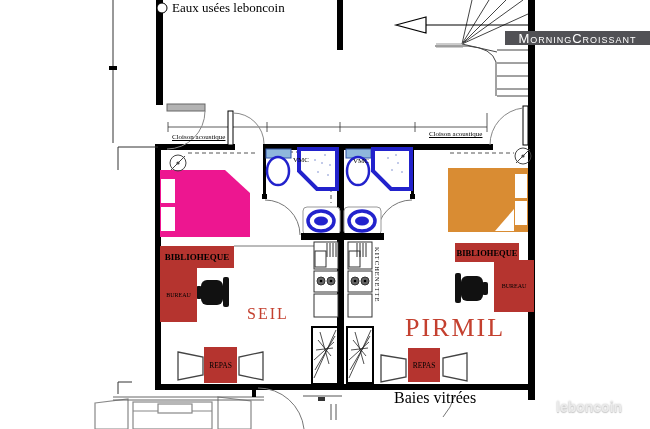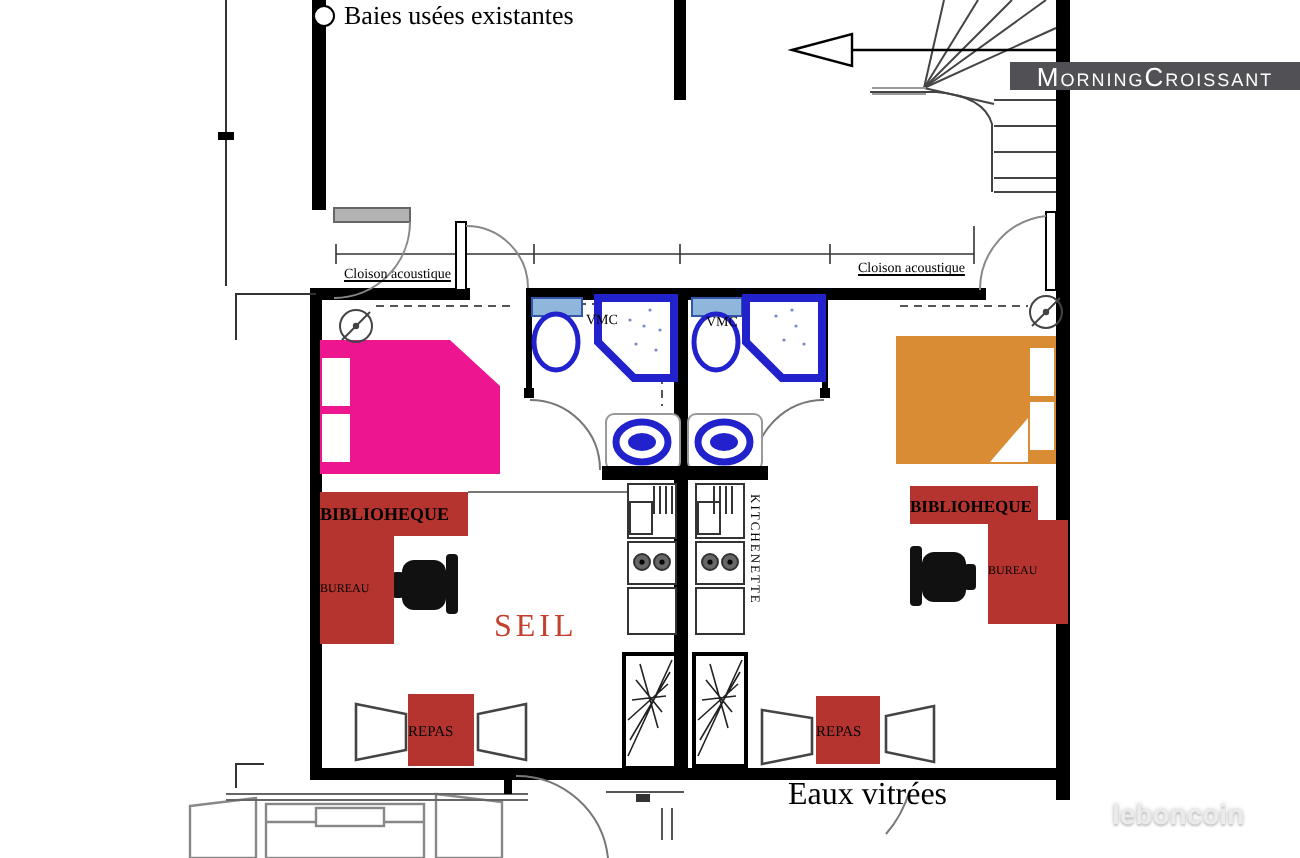--- a/index.html
+++ b/index.html
@@ -3,21 +3,21 @@
 <meta charset="utf-8">
 <style>
   html,body{margin:0;padding:0;background:#fff;}
   #stage{position:relative;width:650px;height:429px;background:#fff;overflow:hidden;
          font-family:"Liberation Serif",serif;}
   .w{position:absolute;background:var(--wall);}
   .txt{position:absolute;color:#000;white-space:nowrap;line-height:1;z-index:6;
        font-family:"Liberation Serif",serif;}
   .underline{text-decoration:underline;font-family:Liberation Serif, serif;}
   .redbox{position:absolute;background:var(--furniture-red);color:#000;z-index:4;
-          display:flex;align-items:center;justify-content:flex-start;text-align:center;
+          display:flex;align-items:center;justify-content:center;text-align:center;
           font-family:"Liberation Serif",serif;}
   .bed{position:absolute;z-index:2;}
   .cut{position:absolute;background:#fff;}
   svg.overlay{position:absolute;left:0;top:0;z-index:3;pointer-events:none;}
   .roomname{position:absolute;z-index:6;color:var(--label-red);
             font-family:"Liberation Serif",serif;letter-spacing:2px;}
   #wm-top{position:absolute;z-index:8;background:var(--watermark-bg);color:#fff;
           display:flex;align-items:center;justify-content:center;
           font-family:"Liberation Sans",sans-serif;font-variant:small-caps;
           letter-spacing:1px;}
@@ -259,26 +259,27 @@
     </g>
     <g stroke="#555" fill="none">
       <line x1="303" y1="396" x2="342" y2="396"></line>
       <rect x="318" y="397" width="7" height="4" fill="#333" stroke="none"></rect>
       <line x1="331" y1="404" x2="331" y2="420"></line>
       <line x1="336" y1="404" x2="336" y2="420"></line>
     </g>
     <path d="M455,395 Q451,408 443,417" stroke="#777" fill="none"></path>
   </svg>
 
-  <div class="txt" style="left:172px;top:1px;font-size:13px;">Baies usées existantes</div>
+  <div class="txt" style="left:172px;top:1px;font-size:13px;">Eaux usées leboncoin</div>
   <div class="txt underline" style="left:172px;top:134px;font-size:7px;">Cloison acoustique</div>
   <div class="txt underline" style="left:429px;top:131px;font-size:7px;">Cloison acoustique</div>
   <div class="txt" style="left:293px;top:157px;font-size:7px;">VMC</div>
   <div class="txt" style="left:353px;top:158px;font-size:7px;">VMC</div>
   <div class="txt vtxt" style="left:373px;top:247px;font-size:6.5px;height:62px;">KITCHENETTE</div>
-  <div class="txt" style="left:394px;top:390px;font-size:16px;">Eaux vitrées</div>
+  <div class="txt" style="left:394px;top:390px;font-size:16px;">Baies vitrées</div>
 
   <div class="roomname" style="left:247px;top:305px;font-size:16px;">SEIL</div>
+  <div class="roomname" style="left:405px;top:313px;font-size:26px;">PIRMIL</div>
 
   <div id="wm-top" style="left:505px;top:31px;width:145px;height:14px;font-size:13px;">MorningCroissant</div>
   <div id="wm-bottom" style="left:556px;top:399px;font-size:14px;">leboncoin</div>
 
 </div>
 
 </body></html>

